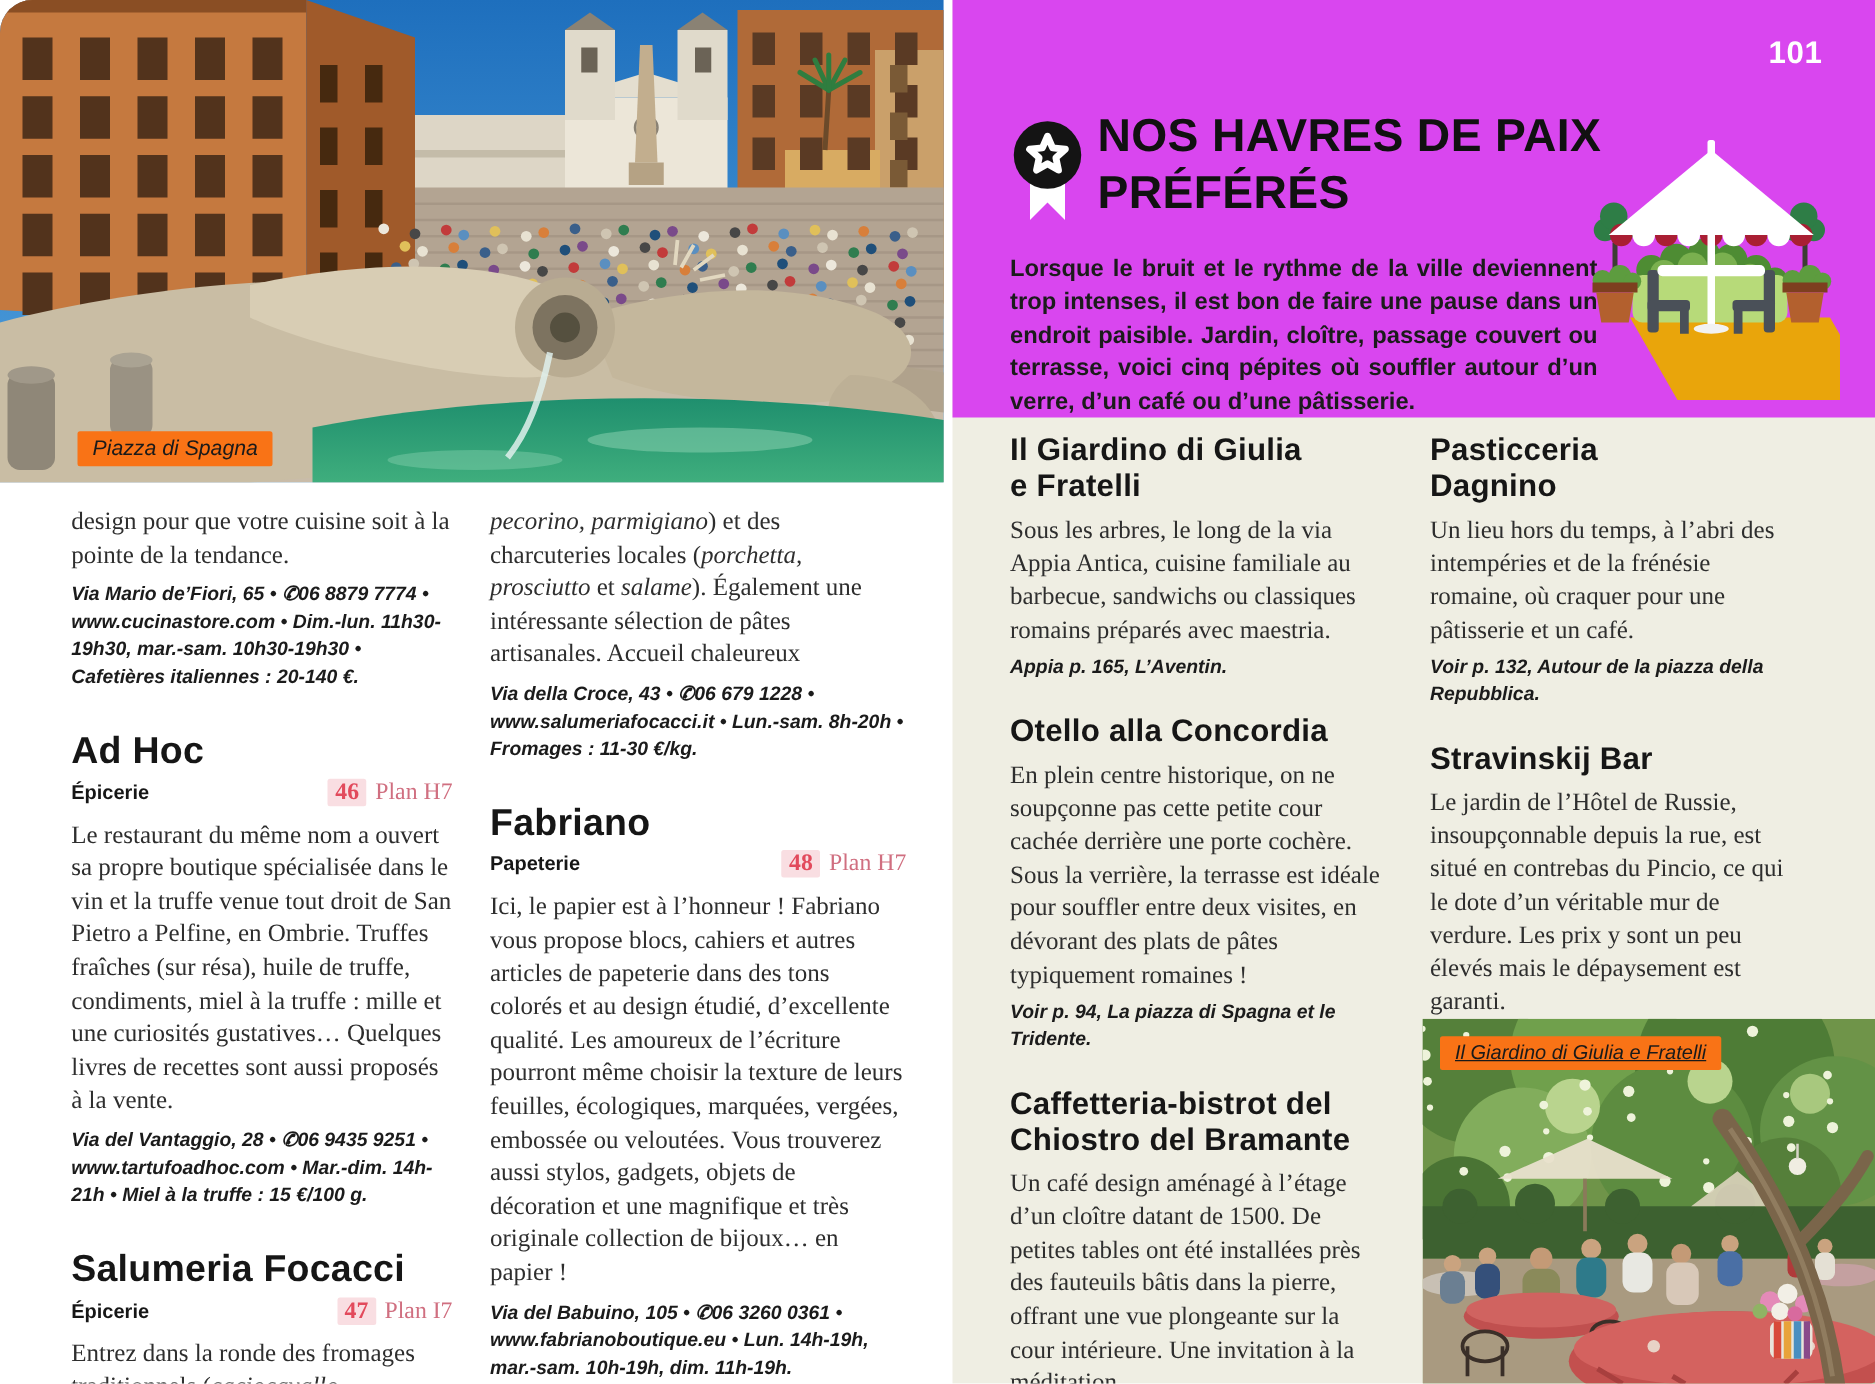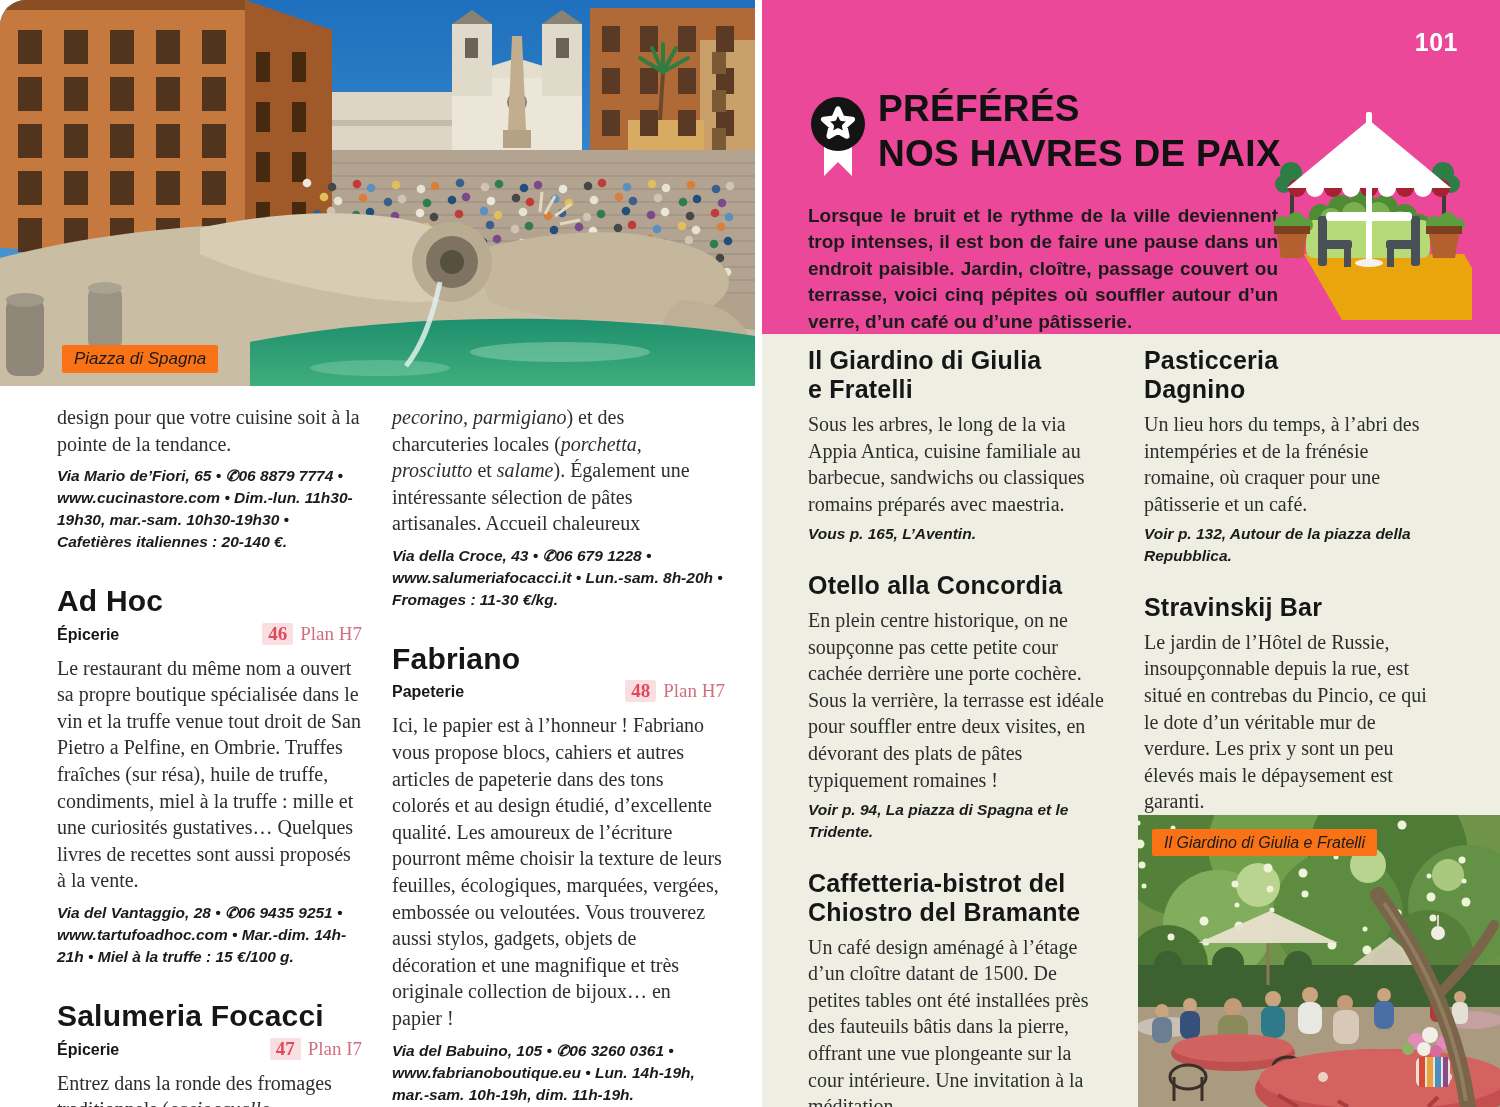--- a/index.html
+++ b/index.html
@@ -22,40 +22,40 @@
   .shop{margin-top:32px;}
   .shop-name{font-size:30px;font-weight:bold;letter-spacing:.2px;line-height:1.05;margin:0 0 6px 0;color:#161616;}
   .cat-row{display:flex;justify-content:space-between;align-items:baseline;margin:0 0 10px 0;}
   .cat{font-size:16px;font-weight:bold;color:#161616;}
   .map-ref{font-family:"Liberation Serif",serif;font-size:19px;color:#D06F80;white-space:nowrap;text-align:right;}
   .map-num{display:inline-block;background:#F9DEE2;color:#E24A5C;font-weight:bold;padding:0 6px;
            margin-right:7px;border-radius:2px;}
 
   
   .right-half{position:absolute;left:762px;top:0;width:738px;height:1107px;background:#EFEEE3;}
-  .yellow{position:absolute;left:0;top:0;width:738px;height:334px;background:#ec4899;}
+  .yellow{position:absolute;left:0;top:0;width:738px;height:334px;background:#d946ef;}
   .pagenum{position:absolute;top:28px;right:42px;font-size:25px;font-weight:bold;color:#ffffff;letter-spacing:.5px;}
   .badge{position:absolute;left:46px;top:94px;width:60px;height:84px;}
   .f-title{position:absolute;left:116px;top:86px;font-size:37px;font-weight:bold;color:#111111;
            line-height:1.22;letter-spacing:.3px;}
   .f-intro{position:absolute;left:46px;top:184px;width:470px;font-size:19px;font-weight:bold;
            color:#1b1b1b;line-height:1.39;text-align:justify;}
   .illus{position:absolute;right:28px;top:104px;width:206px;height:216px;}
 
   .cream-cols{position:absolute;left:46px;top:346px;width:662px;display:flex;gap:36px;}
   .rcol1{width:300px;}
   .rcol2{width:294px;}
   .entry{margin-bottom:26px;}
   .entry-title{font-size:25px;font-weight:bold;line-height:1.16;letter-spacing:.2px;color:#161616;margin:0 0 7px 0;}
   .entry .serif{margin:0 0 6px 0;}
   .ref{font-style:italic;font-weight:bold;font-size:15.5px;line-height:1.4;color:#1b1b1b;margin:0;}
 
   .photo2{position:absolute;left:376px;top:815px;width:362px;height:292px;overflow:hidden;}
   .photo2 svg{display:block;width:362px;height:292px;}
-  .cap2{left:14px;top:14px;font-size:16px;}
+  .cap2{left:14px;top:14px;font-size:16px;text-decoration:underline;}
 </style>
 </head>
 <body>
 
 <div class="page">
 
   <div class="photo1">
     <svg viewBox="0 0 755 386" preserveAspectRatio="none">
       <defs>
         <linearGradient id="sky" x1="0" y1="0" x2="0" y2="1">
@@ -430,22 +430,22 @@
     <div class="yellow">
       <div class="pagenum">101</div>
 
       <svg class="badge" viewBox="0 0 60 84">
         <polygon points="16,44 44,44 44,82 30,68 16,82" fill="#ffffff"></polygon>
         <circle cx="30" cy="30" r="27" fill="#141414"></circle>
         <path d="M30,15 L34.1,24.3 L44.3,25.4 L36.7,32.2 L38.8,42.1 L30,37 L21.2,42.1 L23.3,32.2 L15.7,25.4 L25.9,24.3 Z" fill="none" stroke="#ffffff" stroke-width="5.5" stroke-linejoin="round"></path>
       </svg>
 
       <div class="f-title">
+        <div>NOS HAVRES DE PAIX</div>
         <div>PRÉFÉRÉS</div>
-        <div>NOS HAVRES DE PAIX</div>
       </div>
 
       <p class="f-intro">Lorsque le bruit et le rythme de la ville deviennent trop intenses, il est bon de faire une pause dans un endroit paisible. Jardin, cloître, passage couvert ou terrasse, voici cinq pépites où souffler autour d’un verre, d’un café ou d’une pâtisserie.</p>
 
       <svg class="illus" viewBox="0 0 206 216">
         <polygon points="38,150 198,150 236,216 76,216" fill="#e9a50b"></polygon>
 
         <circle cx="55" cy="112" r="12" fill="#4e8c33"></circle>
           <circle cx="75" cy="104" r="13" fill="#4e8c33"></circle>
         <circle cx="97" cy="100" r="13" fill="#4e8c33"></circle>
@@ -510,21 +510,21 @@
     </div>
 
     <div class="cream-cols">
       <div class="rcol1">
         <div class="entry">
           <h3 class="entry-title">
             <div>Il Giardino di Giulia</div>
             <div>e Fratelli</div>
           </h3>
           <p class="serif">Sous les arbres, le long de la via Appia Antica, cuisine familiale au barbecue, sandwichs ou classiques romains préparés avec maestria.</p>
-          <p class="ref">Vous p. 165, L’Aventin.</p>
+          <p class="ref">Appia p. 165, L’Aventin.</p>
         </div>
         <div class="entry">
           <h3 class="entry-title">
             <div>Otello alla Concordia</div>
           </h3>
           <p class="serif">En plein centre historique, on ne soupçonne pas cette petite cour cachée derrière une porte cochère. Sous la verrière, la terrasse est idéale pour souffler entre deux visites, en dévorant des plats de pâtes typiquement romaines !</p>
           <p class="ref">Voir p. 94, La piazza di Spagna et le Tridente.</p>
         </div>
         <div class="entry">
           <h3 class="entry-title">

